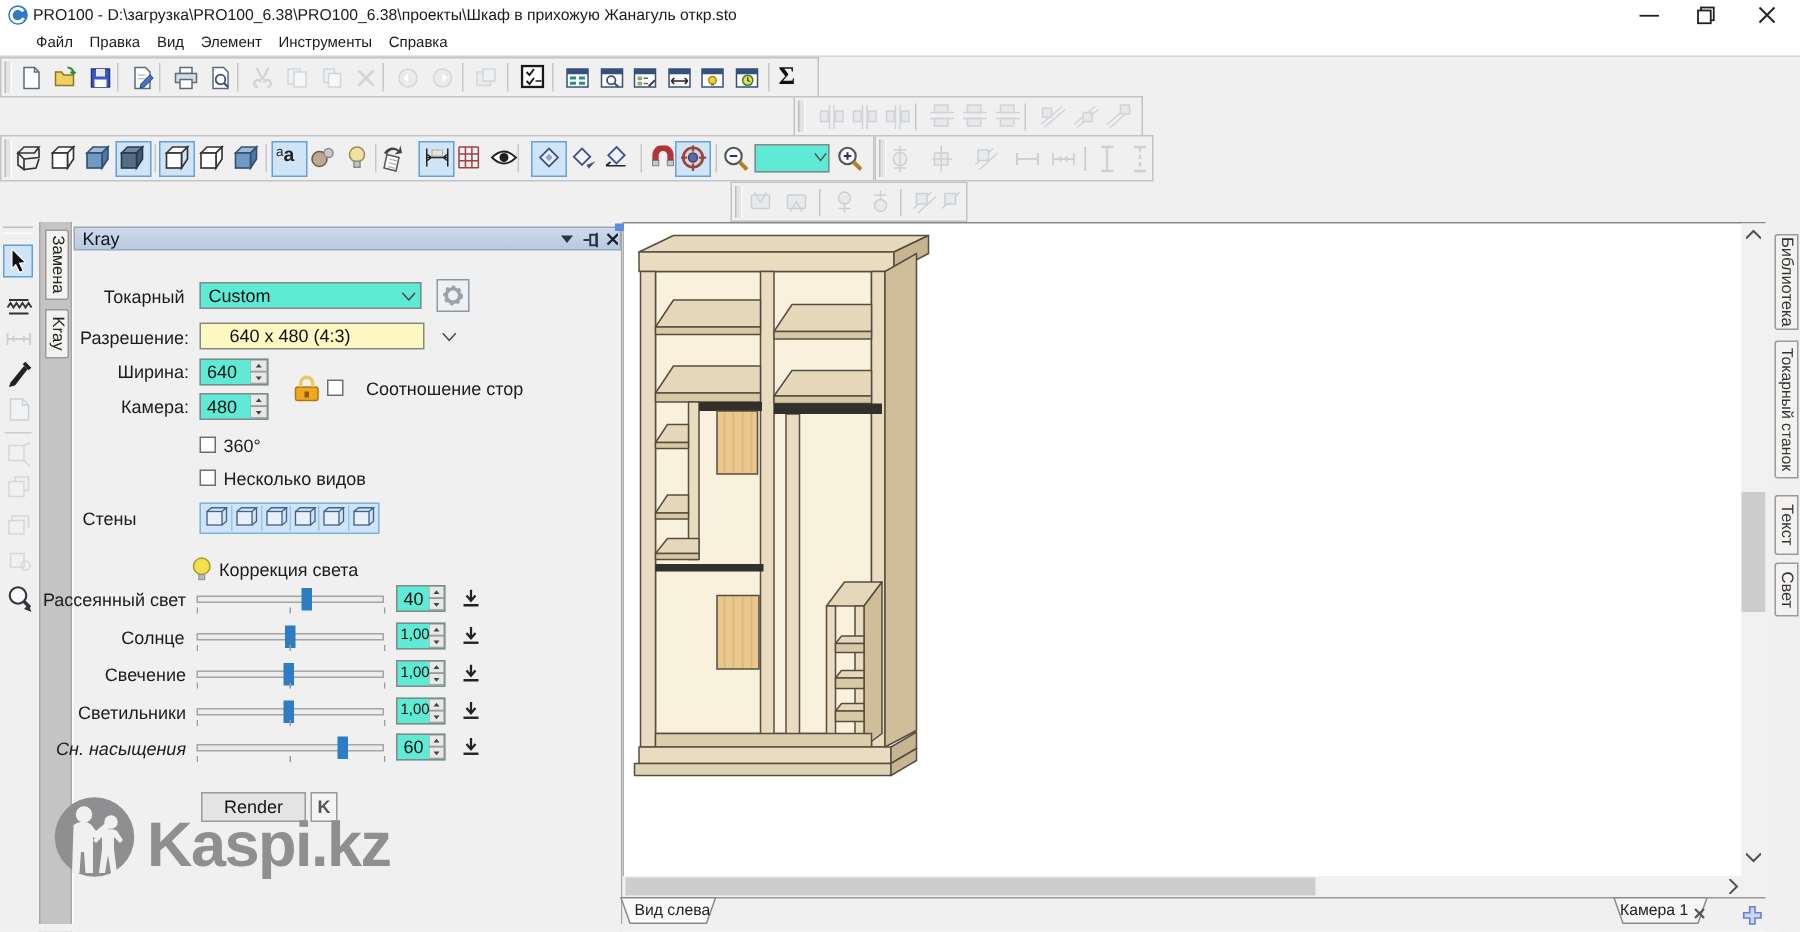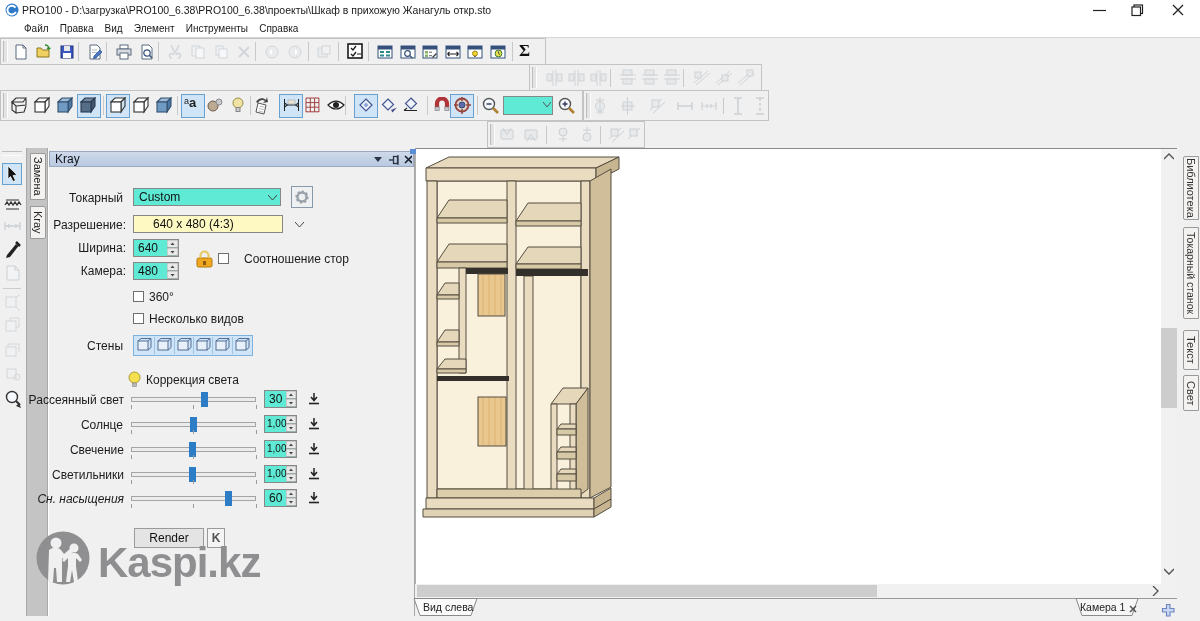--- a/index.html
+++ b/index.html
@@ -483,21 +483,21 @@
     <rect x="7" y="11" width="3" height="4" fill="#8a5a10"></rect>
   </svg>
 <div class="cb" style="left:218px;top:253px;"></div>
 <div class="lbl" style="left:232px;top:252px;margin-left:12px;">Соотношение стор</div>
 
 <div class="cb" style="left:133px;top:291px;"></div>
 <div class="lbl" style="left:149px;top:290px;">360°</div>
 <div class="cb" style="left:133px;top:313px;"></div>
 <div class="lbl" style="left:149px;top:312px;text-align:center;">Несколько видов</div>
 
-<div class="rlbl" style="left:23px;top:339px;width:100px;">Стены</div>
+<div class="rlbl" style="left:23px;top:339px;width:100px;text-align:center;">Стены</div>
 <div class="abs" style="left:133px;top:335px;width:120px;height:21px;background:#cfe5f7;border:1px solid #7db2dd;box-sizing:border-box;"></div>
 <svg class="abs" style="left:134px;top:336px" width="118" height="19">
  <g fill="#e8f1fa" stroke="#45618a" stroke-width=".9">
   <g transform="translate(1,0)">
         <rect x="3" y="5" width="10" height="9"></rect>
         <path d="M3 5l3-2.5h10L13 5M16 2.5v9L13 14" fill="none"></path>
       </g>
   <g transform="translate(21,0)">
         <rect x="3" y="5" width="10" height="9"></rect>
         <path d="M3 5l3-2.5h10L13 5M16 2.5v9L13 14" fill="none"></path>
@@ -524,21 +524,21 @@
 
 <svg class="abs" style="left:127px;top:371px" width="15" height="17">
     <circle cx="7.5" cy="6.5" r="5.5" fill="#f4e04e" stroke="#a89830"></circle>
     <rect x="5.5" y="12" width="4" height="3.5" fill="#b8b8b8" stroke="#888" stroke-width=".6"></rect>
   </svg>
 <div class="lbl" style="left:146px;top:373px;">Коррекция света</div>
 
 <div class="rlbl" style="left:5px;top:393px;width:119px;">Рассеянный свет</div>
 <div class="track" style="left:131px;top:397px;width:125px;"></div>
 <div class="thumb" style="left:201px;top:392px;"></div>
-<div class="inp" style="left:264px;top:390px;width:33px;height:18px;line-height:16px;padding-left:4px;">30</div>
+<div class="inp" style="left:264px;top:390px;width:33px;height:18px;line-height:16px;padding-left:4px;">40</div>
 <div class="spin" style="left:286px;top:391px;height:16px;"><svg width="11" height="16">
       <rect x="0" y="0" width="10" height="7.5" fill="#e8e8e8" stroke="#999" stroke-width=".7"></rect>
       <rect x="0" y="8" width="10" height="7.5" fill="#e8e8e8" stroke="#999" stroke-width=".7"></rect>
       <path d="M3 5l2-2.5L7 5z" fill="#444"></path>
       <path d="M3 11l2 2.5 2-2.5z" fill="#444"></path>
     </svg></div>
 <svg class="abs" style="left:308px;top:393px" width="12" height="12">
     <path d="M6 0v7M3 4l3 3.5L9 4" fill="none" stroke="#222" stroke-width="1.5"></path>
     <path d="M1 10.5h10" stroke="#222" stroke-width="1.6"></path>
   </svg>

